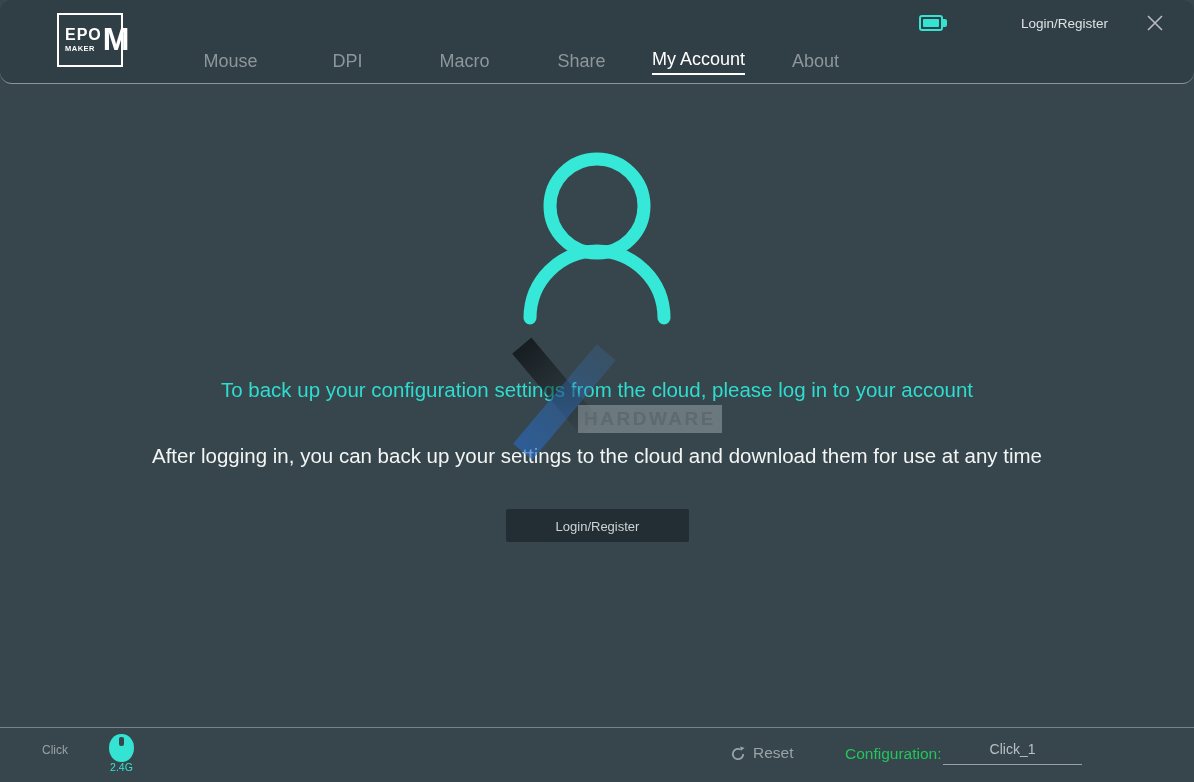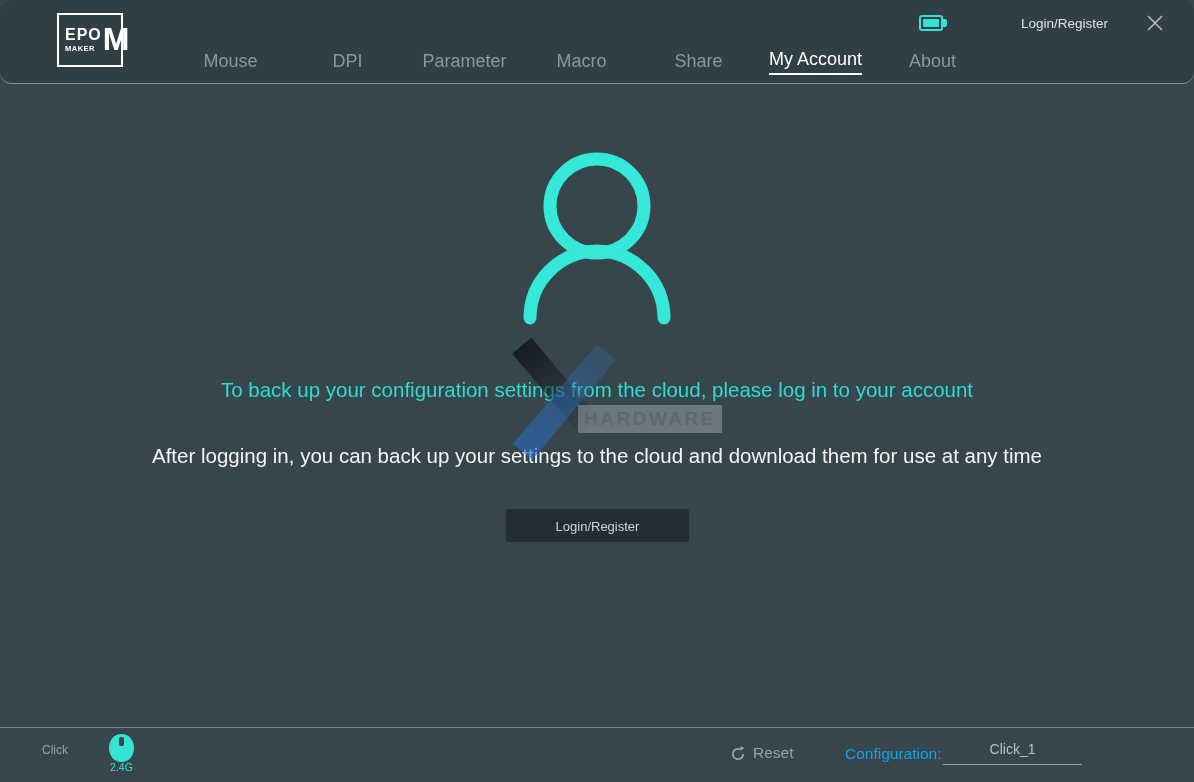--- a/index.html
+++ b/index.html
@@ -38,21 +38,21 @@
   .wm-ghost{position:absolute;left:66px;top:20px;font-size:42px;font-weight:bold;letter-spacing:1px;color:rgba(80,160,235,0.28);}
   .wm-hw{position:absolute;left:80px;top:64px;padding:3px 6px;background:rgba(185,195,200,0.4);color:#5f6970;font-size:19px;font-weight:bold;letter-spacing:2.5px;}
 
   
   .footer-divider{position:absolute;left:0;top:727px;width:1194px;border-top:1px solid #78828a;}
   .bb-click{position:absolute;left:42px;top:743px;font-size:12px;color:#98a2a5;}
   .mouse-icon{position:absolute;left:109px;top:734px;width:25px;height:28px;background:#35e3d3;border-radius:12px/14px;}
   .mouse-slot{position:absolute;left:10px;top:3px;width:5px;height:9px;background:#37464c;border-radius:2px;}
   .bb-conn{position:absolute;left:105px;top:761px;width:33px;text-align:center;font-size:10.5px;color:#35e3d3;}
   .bb-reset{position:absolute;left:730px;top:744px;display:flex;align-items:flex-end;gap:7px;color:#9aa3a6;font-size:15.5px;cursor:pointer;}
-  .bb-config-label{position:absolute;left:845px;top:745px;font-size:15.5px;color:#0ea5e9;}
+  .bb-config-label{position:absolute;left:845px;top:745px;font-size:15.5px;color:#22c55e;}
   .bb-config-value{position:absolute;left:943px;top:741px;width:139px;text-align:center;font-size:14px;color:#b9c0c3;padding-bottom:7px;border-bottom:1px solid #99a1a5;cursor:pointer;}
 </style>
 </head>
 <body>
 
 <div class="app">
 
   <header class="titlebar">
     <div class="logo">
       <div class="logo-left">
@@ -61,23 +61,20 @@
       </div>
       <span class="logo-m">M</span>
     </div>
 
     <nav class="nav">
       <div class="nav-item">
           <span>Mouse</span>
         </div>
       <div class="nav-item">
           <span>DPI</span>
-        </div>
-      <div class="nav-item">
-          <span>Parameter</span>
         </div>
       <div class="nav-item">
           <span>Macro</span>
         </div>
       <div class="nav-item">
           <span>Share</span>
         </div>
       <div class="nav-item active">
           <span>My Account</span>
         </div>

